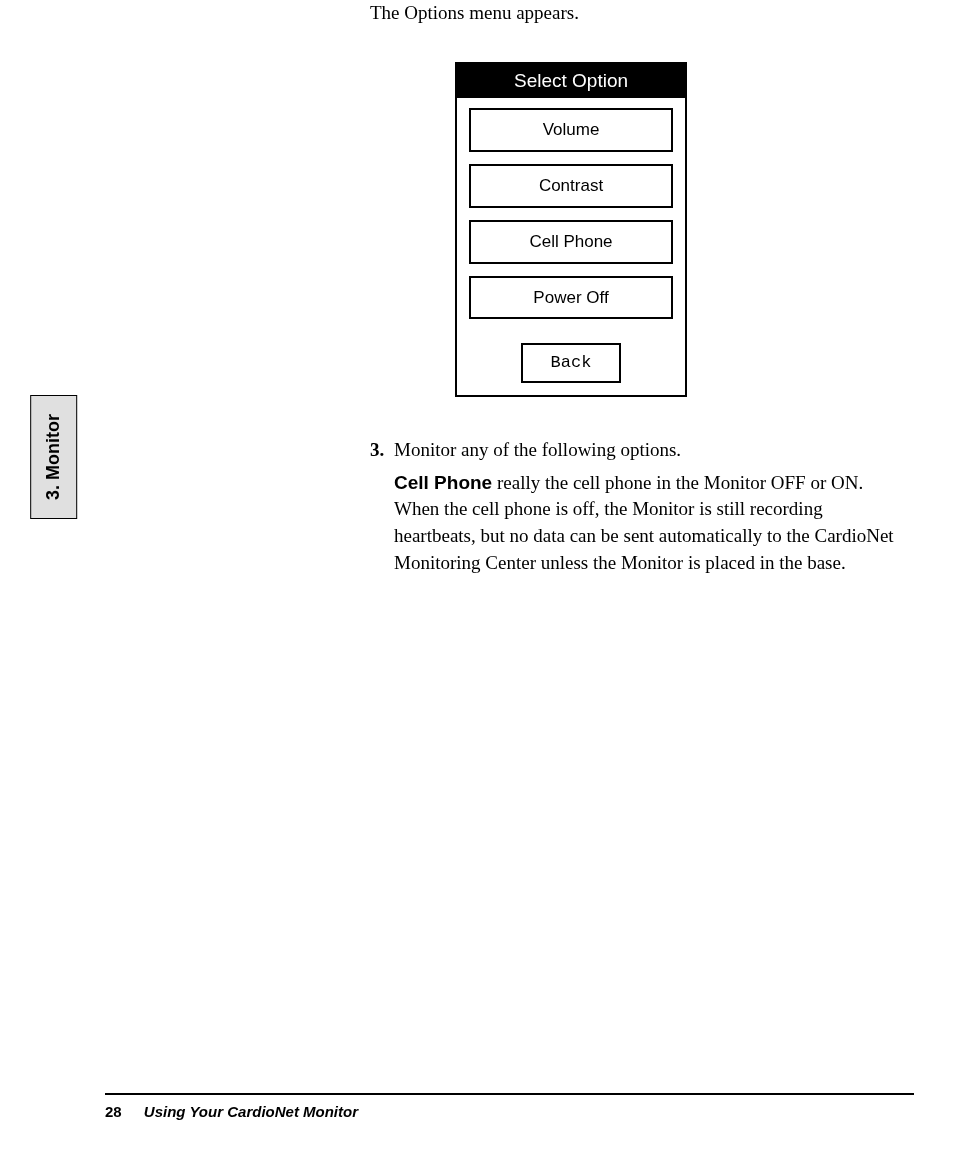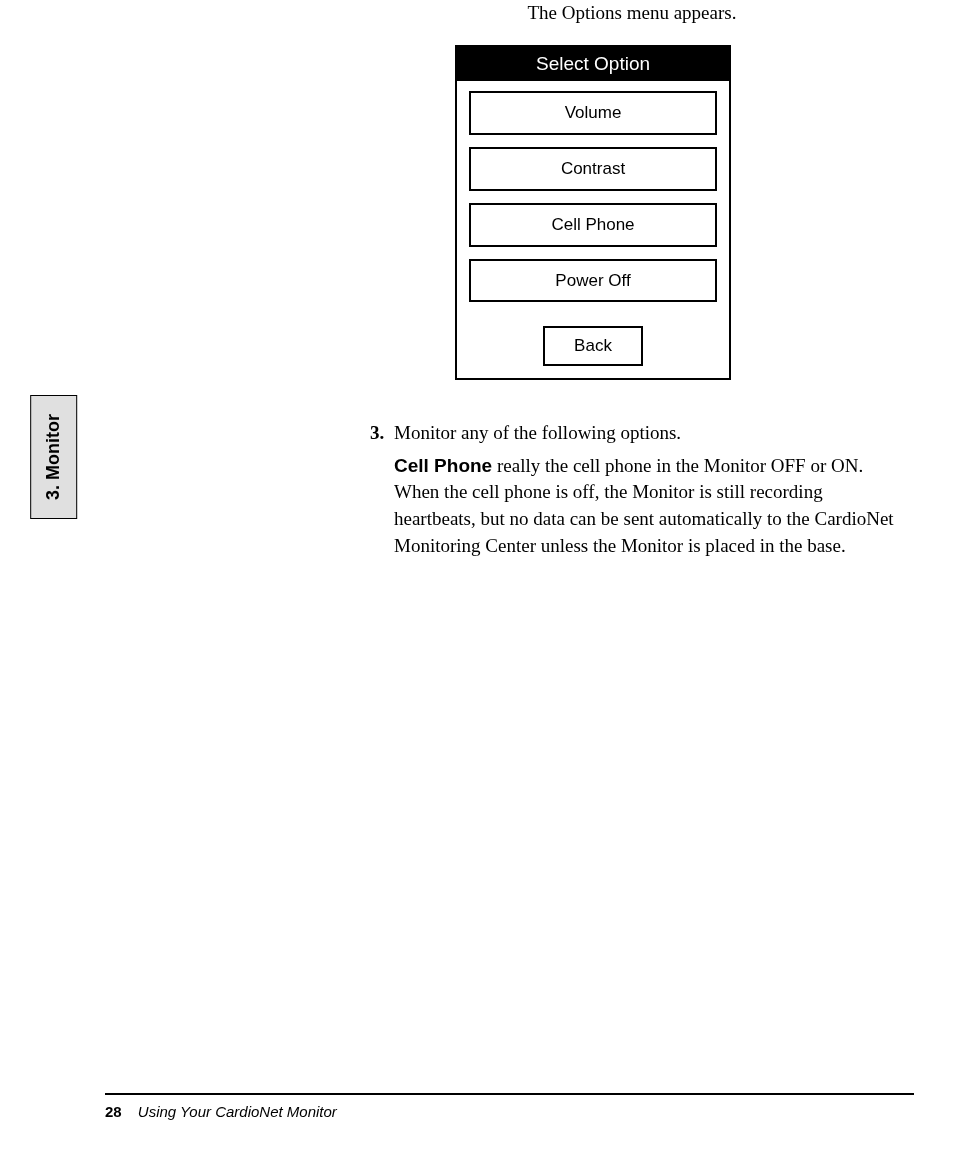--- a/index.html
+++ b/index.html
@@ -34,26 +34,25 @@
       font-size: 18px;
       writing-mode: vertical-rl;
       transform: rotate(180deg);
     }
     .content {
       margin-left: 370px;
       margin-right: 20px;
       padding-top: 0;
     }
     .intro-text {
-      margin-bottom: 18px;
-      text-align: center;
+      margin-bottom: 35px;
     }
     .screen-figure {
       margin: 0 0 40px 85px;
-      width: 276px;
+      width: 232px;
       border: 2px solid #000;
       background: #fff;
     }
     .screen-title {
       background: #000;
       color: #fff;
       text-align: center;
       font-family: Arial, Helvetica, sans-serif;
       font-size: 19px;
       padding: 4px 0;
@@ -66,20 +65,21 @@
       text-align: center;
       padding: 8px 0;
       margin-bottom: 12px;
       font-family: Arial, Helvetica, sans-serif;
       font-size: 17px;
     }
     .screen-btn.small {
       width: 100px;
       margin: 24px auto 0 auto;
       padding: 6px 13px;
+      font-family: Liberation Mono, monospace;
     }
     .step {
       display: flex;
       margin-bottom: 6px;
     }
     .step-num {
       font-weight: bold;
       margin-right: 6px;
       min-width: 18px;
     }
@@ -100,24 +100,25 @@
       bottom: 30px;
       left: 105px;
       right: 50px;
       border-top: 2px solid #000;
       padding-top: 6px;
       font-family: Arial, Helvetica, sans-serif;
       font-size: 15px;
     }
     .footer .pn {
       font-weight: bold;
-      margin-right: 12px;
+      margin-right: 18px;
     }
     .footer .ft {
       font-style: italic;
+      font-weight: bold;
     }
   </style>
 </head>
 <body>
 
 <div class="page">
   <div class="side-tab">3. Monitor</div>
 
   <div class="content">
     <p class="intro-text">The Options menu appears.</p>

